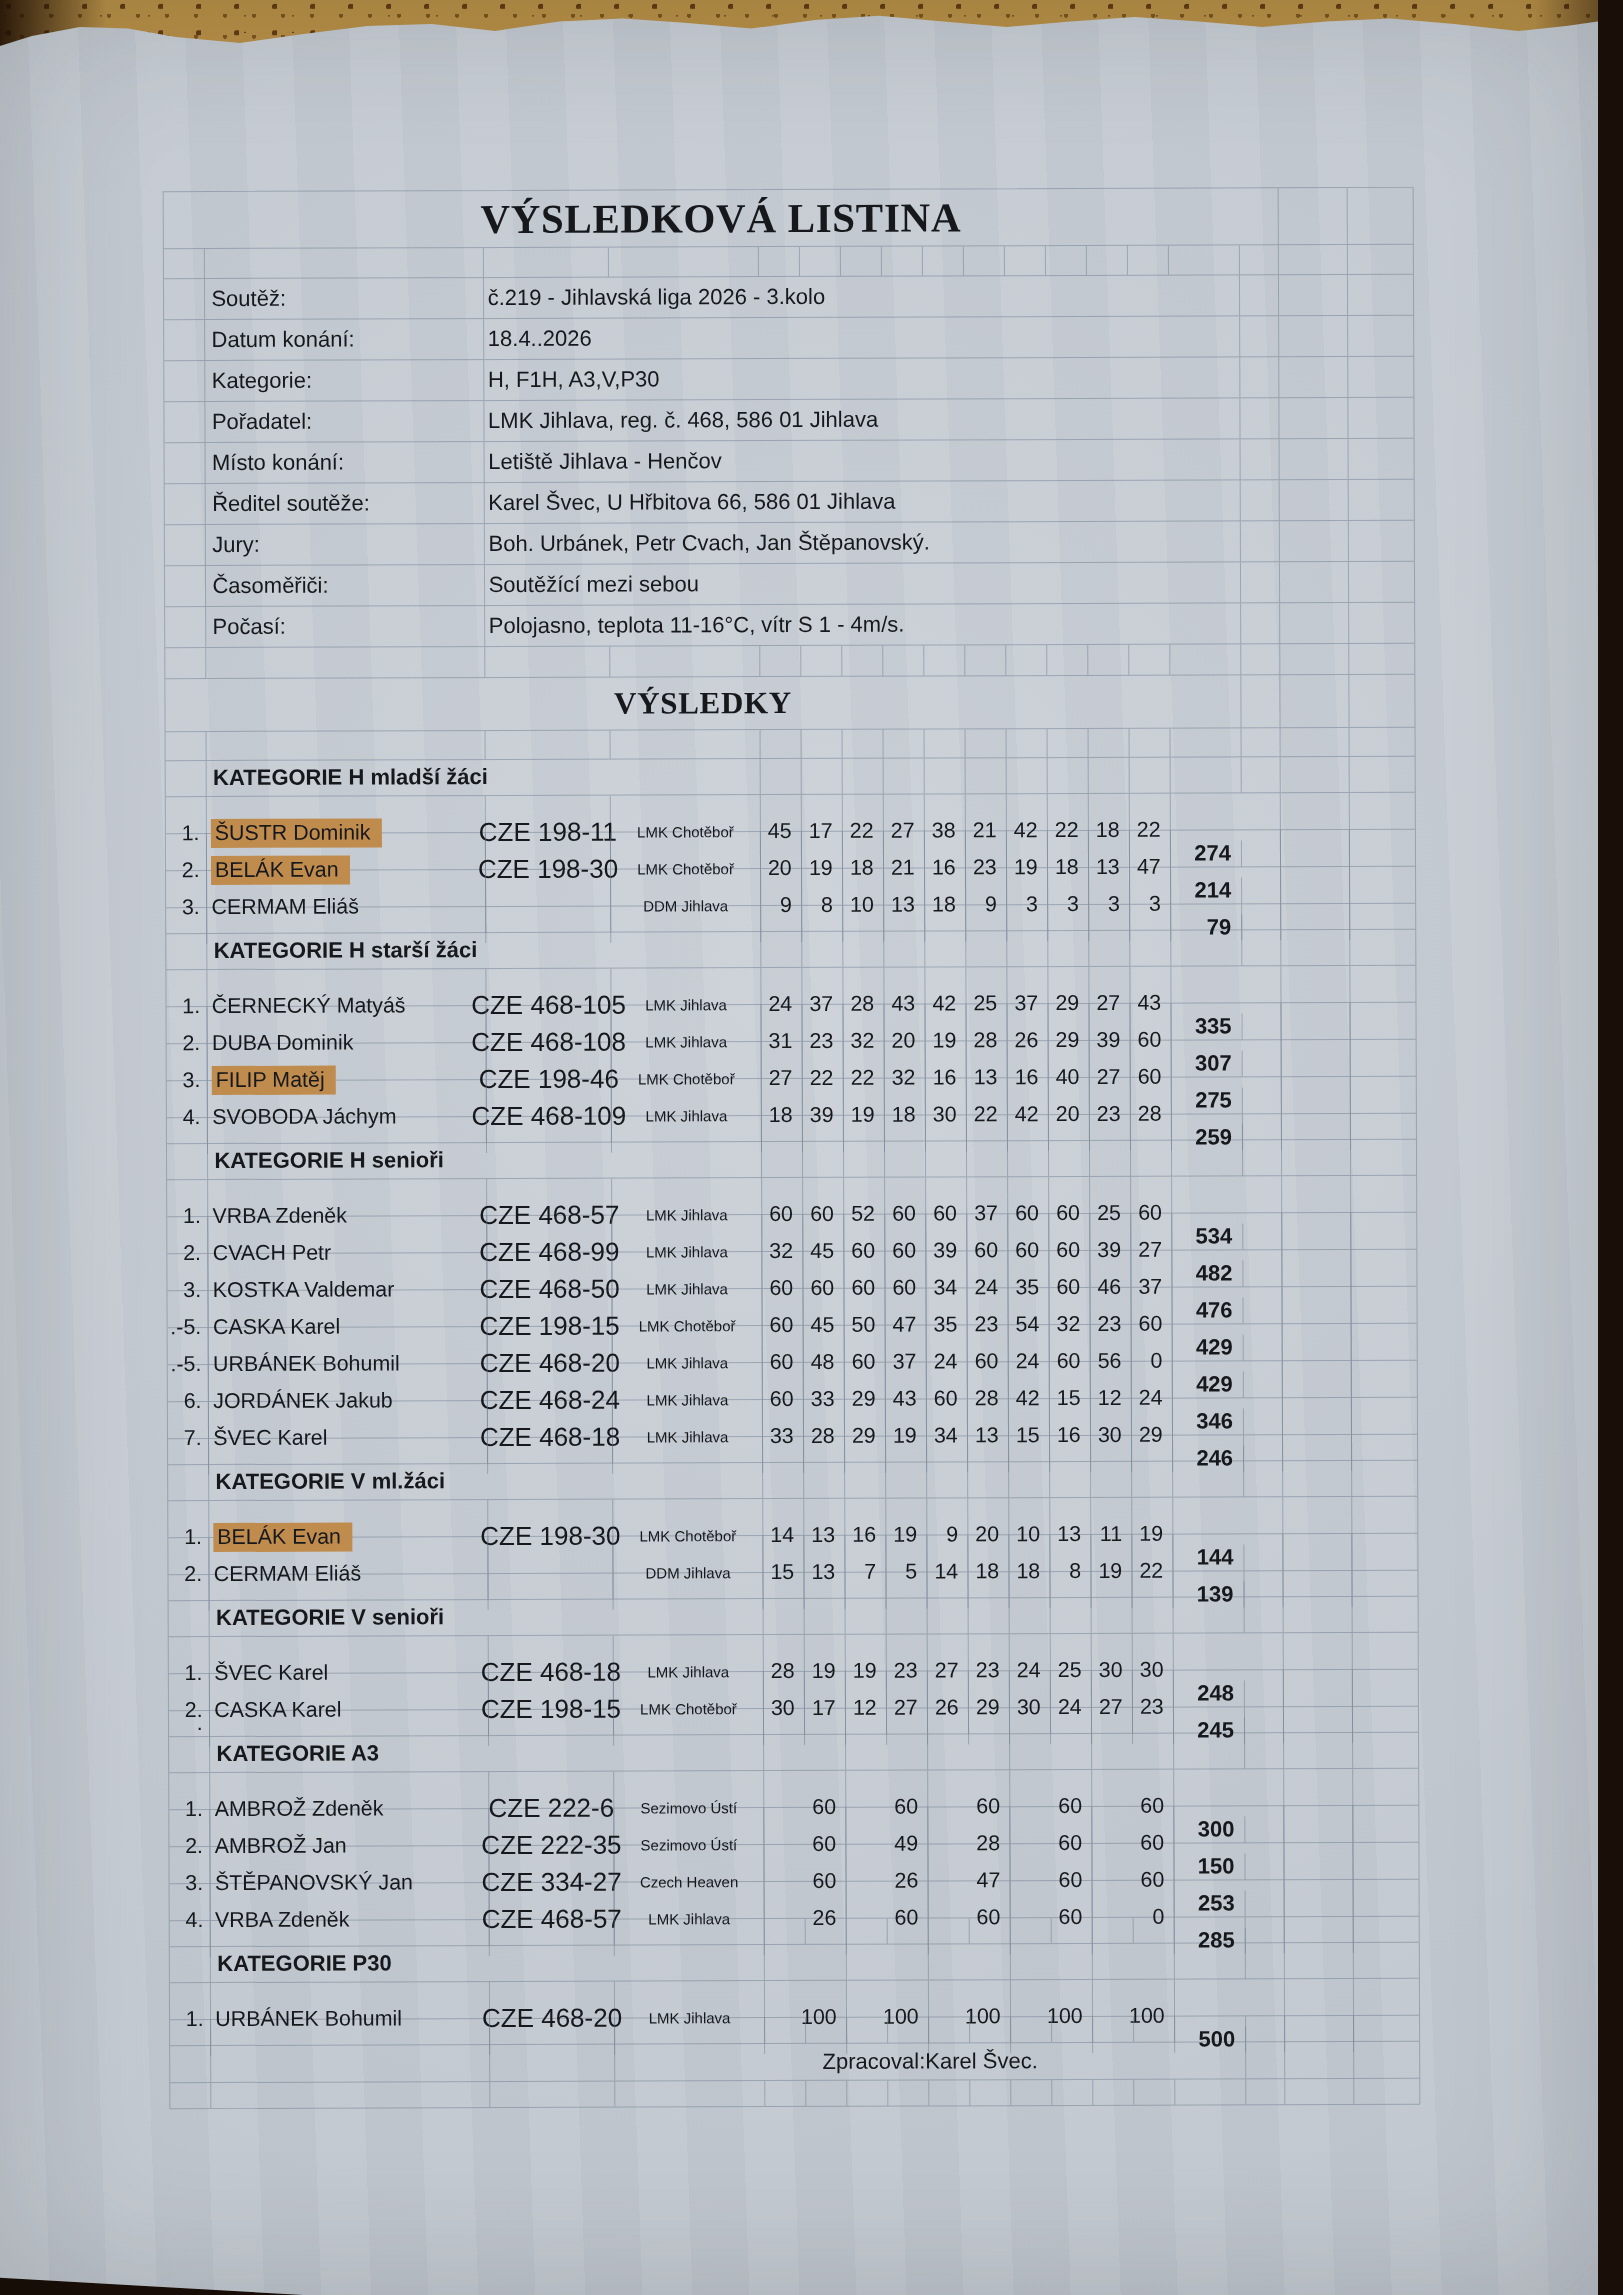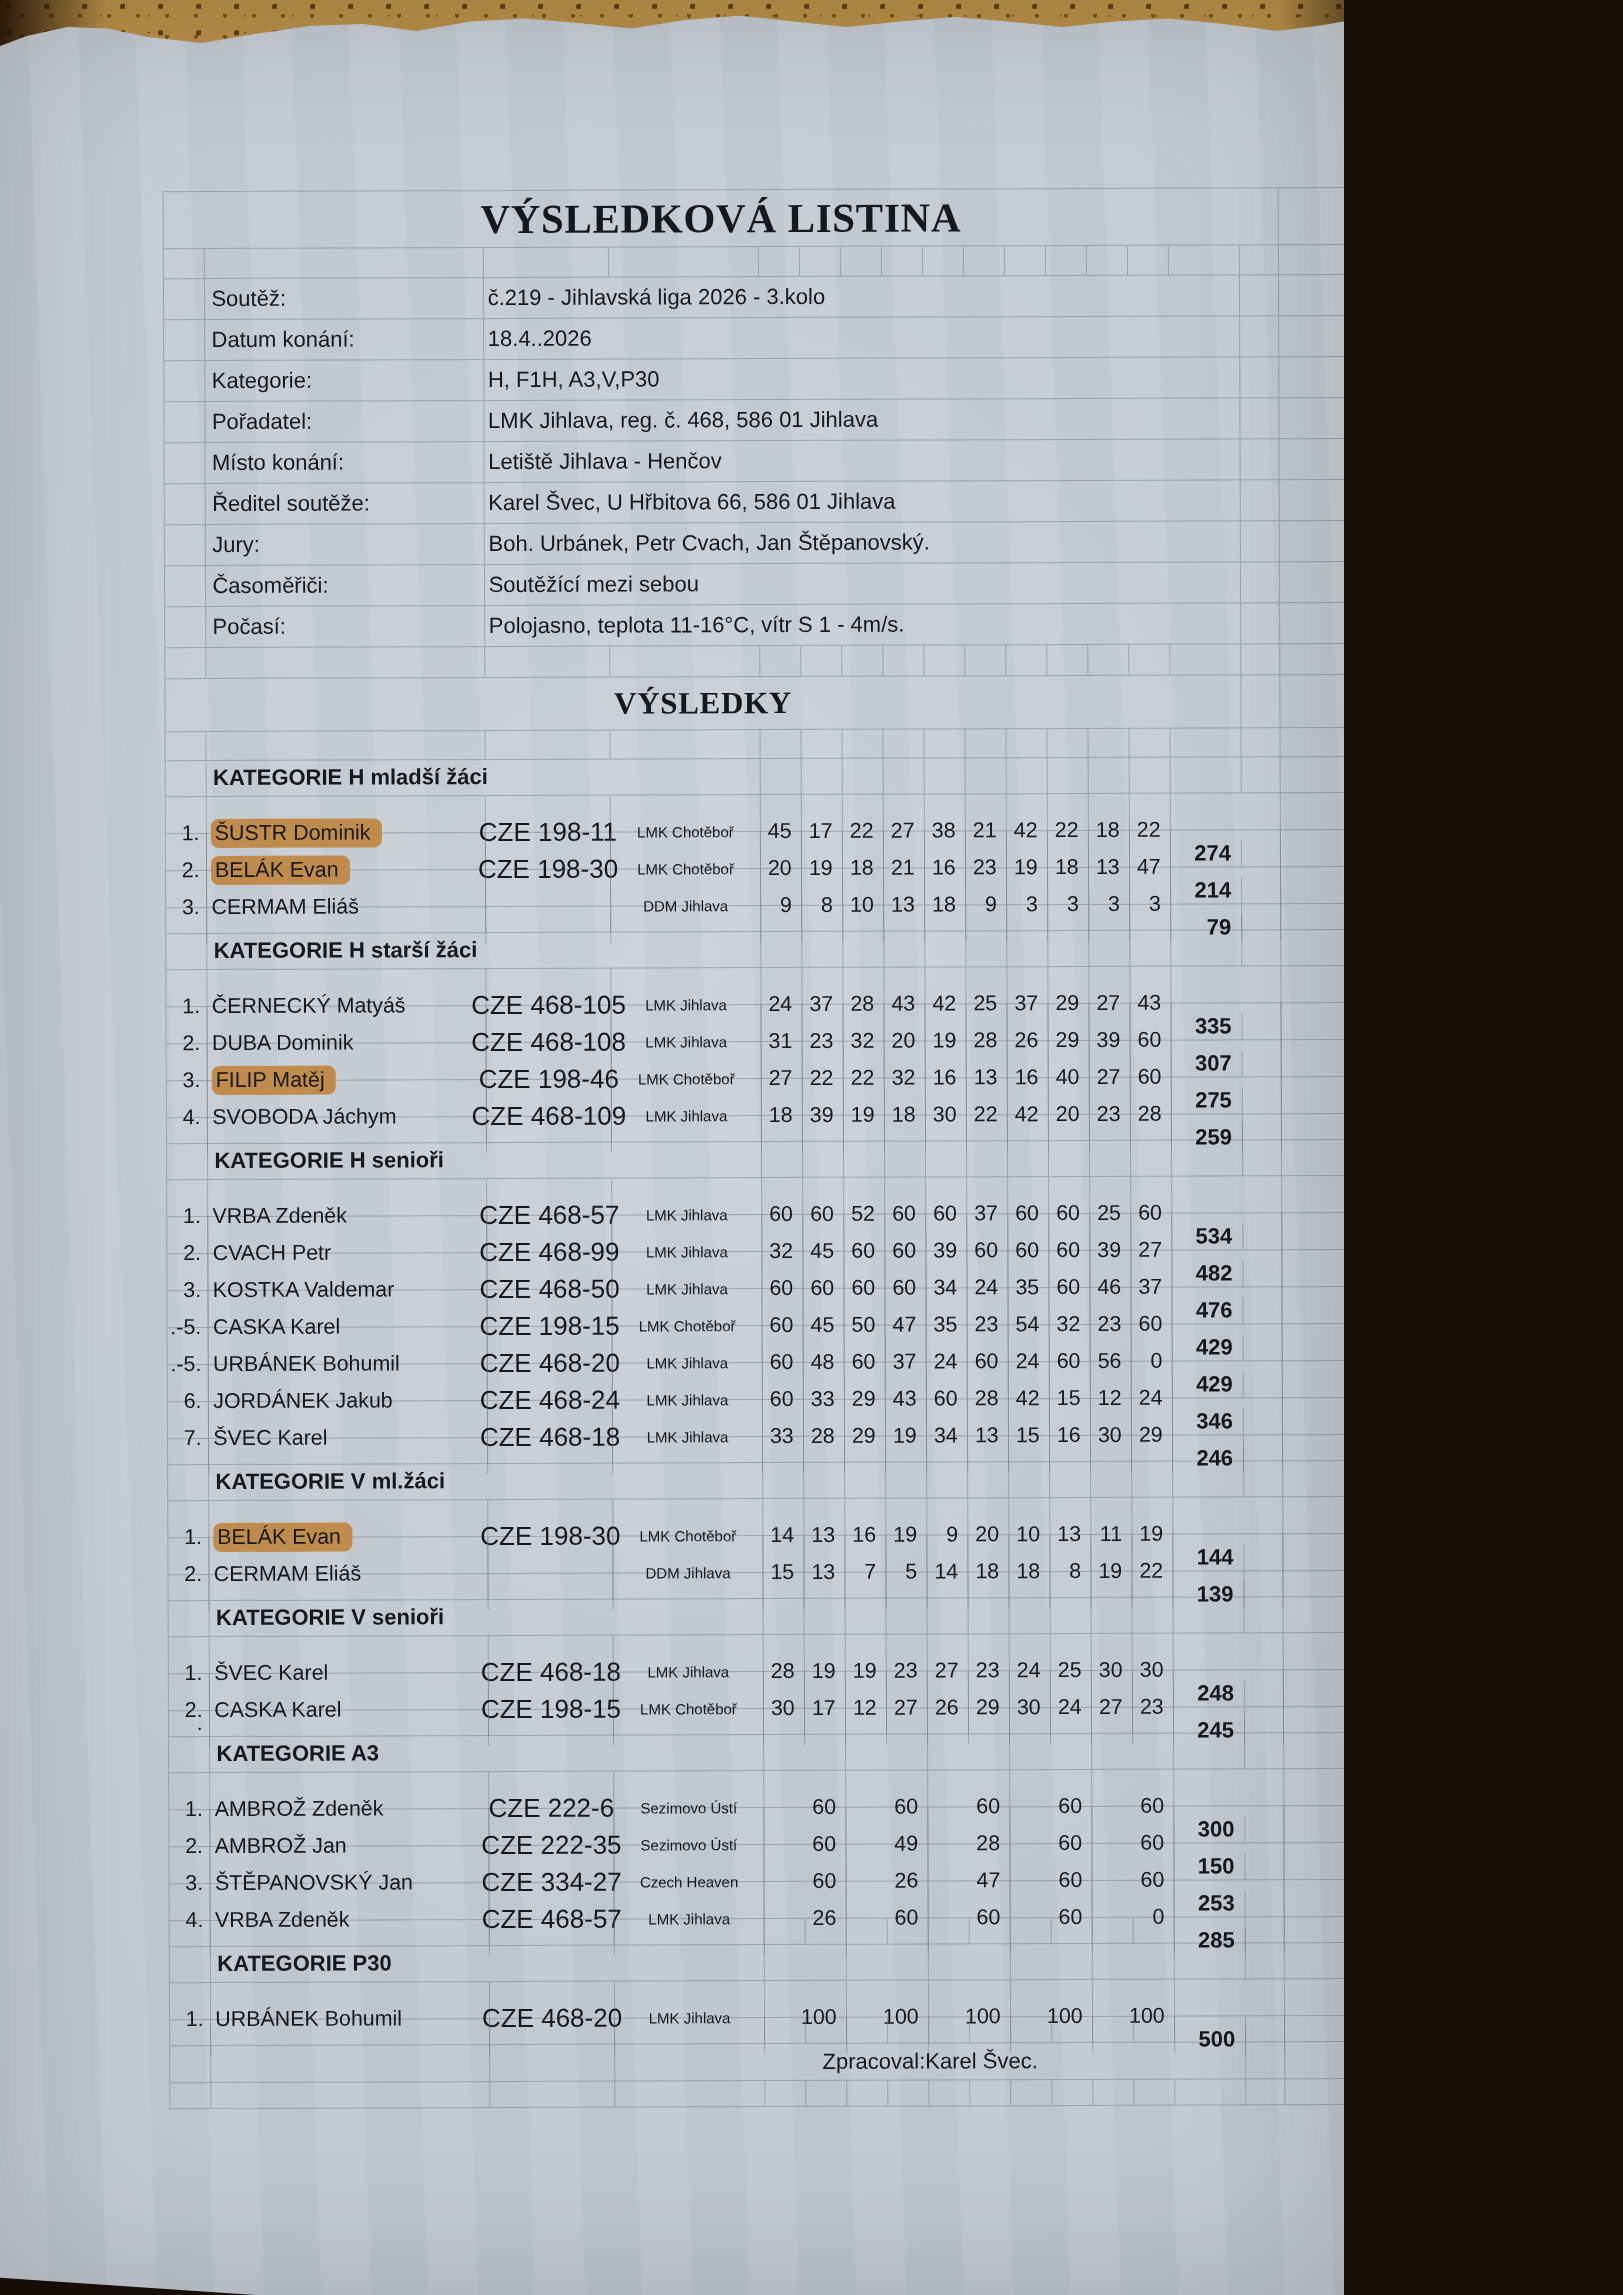--- a/index.html
+++ b/index.html
@@ -6,21 +6,21 @@
     --paper:#c6ccd3;
     --grid:rgba(110,125,145,0.50);
     --ink:#16181c;
     --hl:#c08c4e;
     --wood:#b58e47;
     --dark:#1a0f08;
   }
   *{box-sizing:border-box;margin:0;padding:0;}
   html,body{width:1623px;height:2295px;}
   body{background:var(--dark);font-family:"Liberation Sans",sans-serif;color:var(--ink);overflow:hidden;}
-  .photo{position:relative;width:1344px;height:2295px;background:var(--dark);overflow:hidden;}
+  .photo{position:relative;width:1598px;height:2295px;background:var(--dark);overflow:hidden;}
   .photo::after{content:"";position:absolute;inset:0;pointer-events:none;
     box-shadow:inset 0 0 157px rgba(0,0,0,0.14);}
   
   .wood{position:absolute;top:0;left:0;right:0;height:107px;
     background:
       linear-gradient(90deg, rgba(35,18,6,0.9) 0px, rgba(35,18,6,0) 107px),
       linear-gradient(270deg, rgba(35,18,6,0.45) 0px, rgba(35,18,6,0) 64px),
       radial-gradient(circle 2.9px at 8.6px 6.4px, #5f3c15 97%, transparent) 0 0/38px 26.4px repeat,
       radial-gradient(circle 2.1px at 22px 15.7px, #7a5520 97%, transparent) 0 0/29px 21px repeat,
       radial-gradient(circle 1.4px at 5px 17px, #4e3210 97%, transparent) 0 0/48px 16.4px repeat,
@@ -54,21 +54,21 @@
   .h-fill2{height:28.6px;}.h-head{height:36px;}.h-data{height:37px;}.h-foot{height:37px;}
   
   .title-cell{justify-content:center;}
   .doc-title{font-family:"Liberation Serif",serif;font-weight:bold;font-size:41px;letter-spacing:0.7px;white-space:nowrap;}
   .res-title{font-family:"Liberation Serif",serif;font-weight:bold;font-size:31px;letter-spacing:0.7px;}
   .info-label{padding-left:6.4px;font-size:22px;white-space:nowrap;}
   .info-value{padding-left:3.6px;font-size:22px;white-space:nowrap;}
   .sec-title{font-weight:bold;font-size:22px;padding-left:6.4px;white-space:nowrap;}
   .rank{justify-content:flex-end;padding-right:6.4px;font-size:21.4px;white-space:nowrap;}
   .name{padding-left:4.3px;font-size:21.4px;white-space:nowrap;}
-  .hl{background:var(--hl);padding:2.1px 11.4px 2.1px 3.6px;border-radius:8px;}
+  .hl{background:var(--hl);padding:2.1px 11.4px 2.1px 3.6px;}
   .reg{justify-content:center;font-size:26px;white-space:nowrap;}
   .club{justify-content:center;font-size:15px;white-space:nowrap;}
   .score{justify-content:flex-end;padding-right:9.3px;font-size:21.4px;}
   .total{justify-content:flex-end;padding-right:10px;font-size:22px;font-weight:bold;margin-top:47px;}
   .prepared{justify-content:center;font-size:22px;white-space:nowrap;}
   .corner-note{pointer-events:none;}
 </style>
 </head>
 <body>
 

